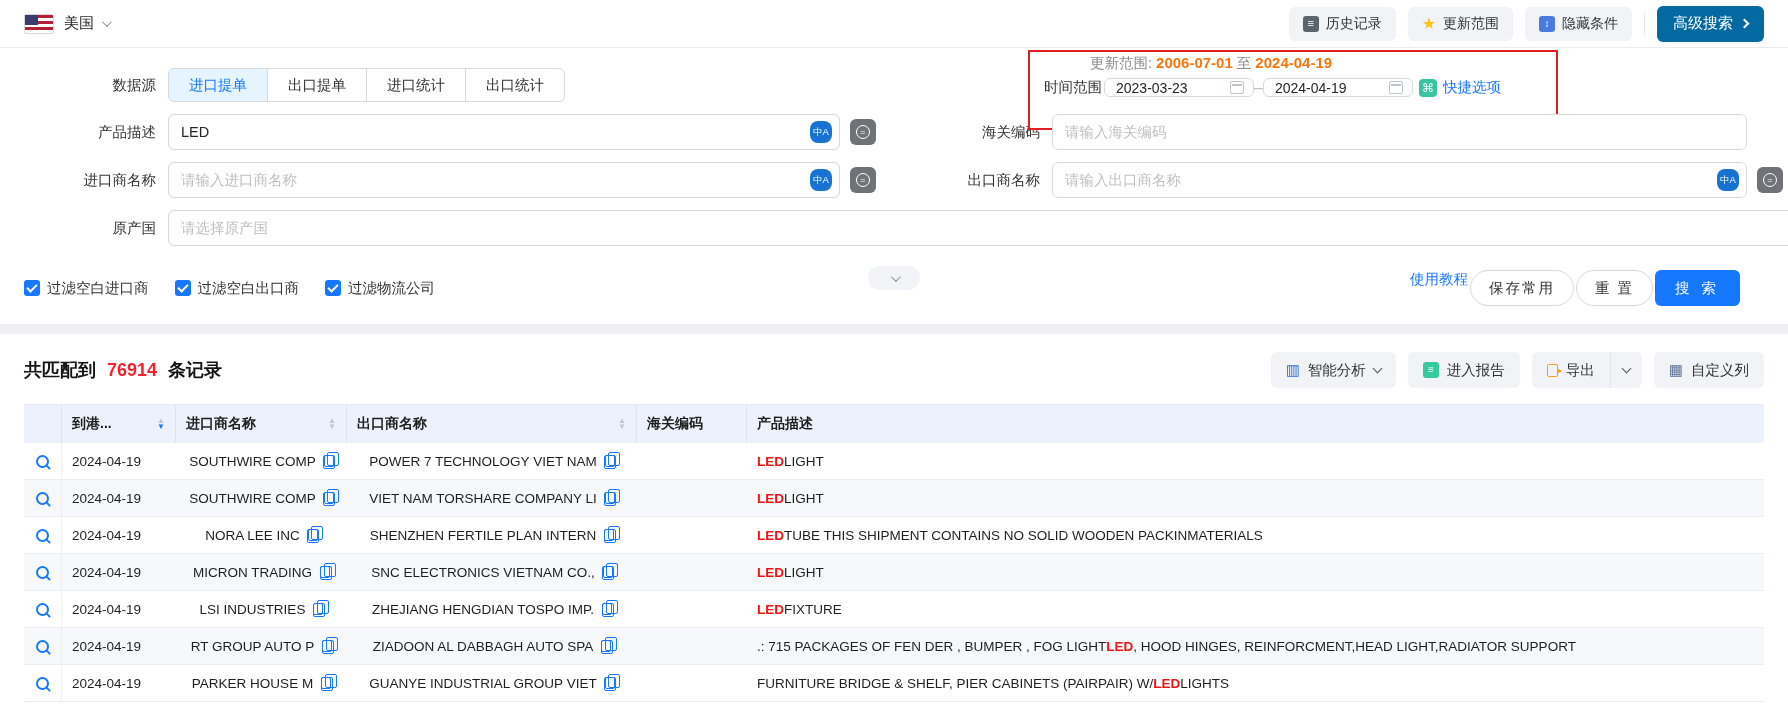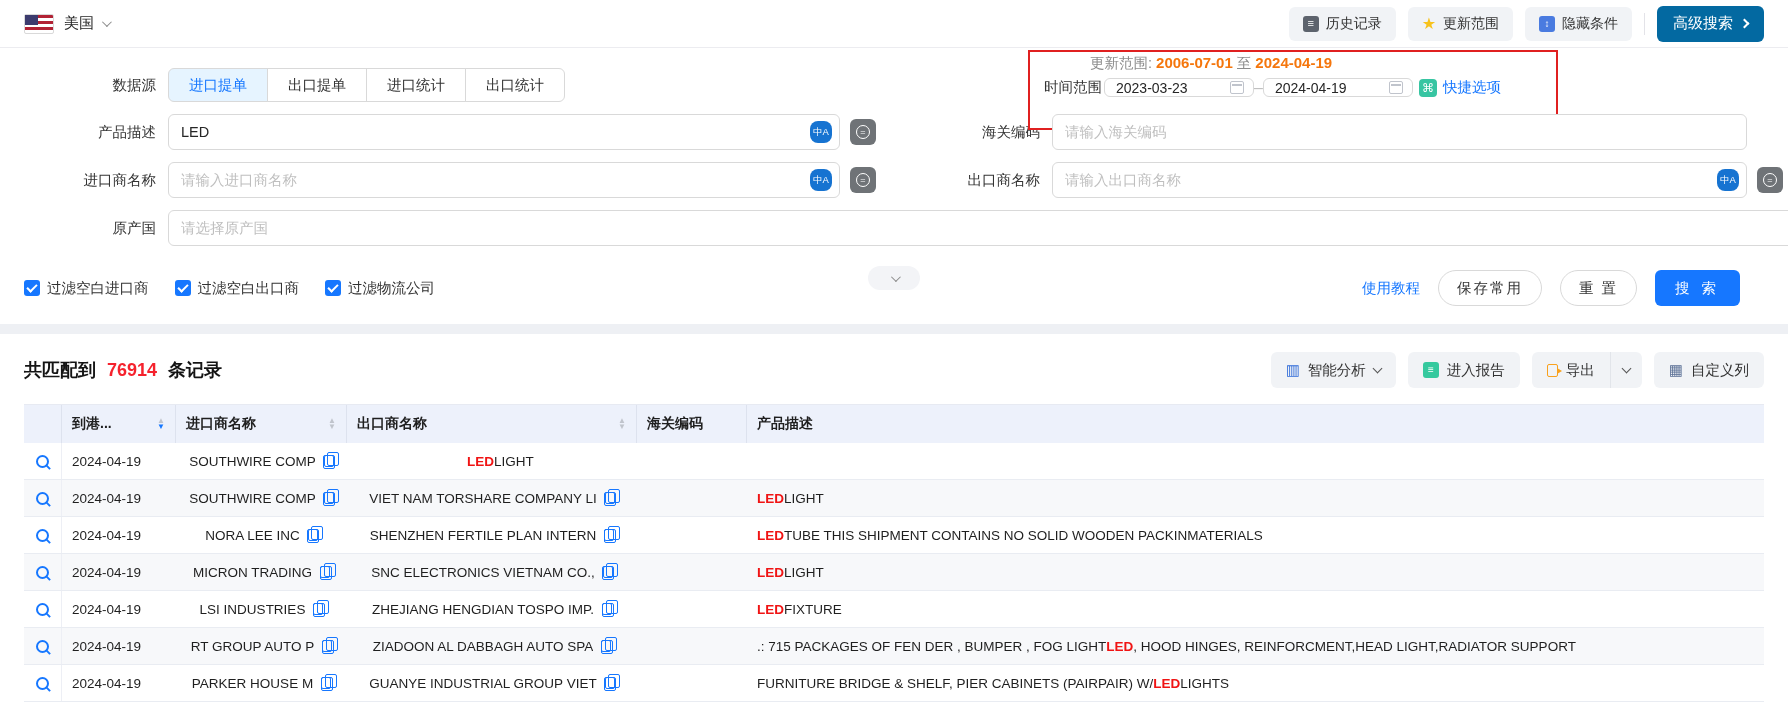--- a/index.html
+++ b/index.html
@@ -72,21 +72,21 @@
 
   
   .check-row { display:flex; align-items:center; margin:24px 0 0 24px; position:relative; padding-right:24px; }
   .cb-item { display:flex; align-items:center; gap:7px; margin-right:26px; cursor:pointer; }
   .cb { width:16px; height:16px; background:#1677ff; border-radius:3px; position:relative; flex:none; }
   .cb::after { content:''; position:absolute; left:5px; top:2px; width:4px; height:8px;
     border-right:2px solid #fff; border-bottom:2px solid #fff; transform:rotate(45deg); }
   .cb-item span.lbl { font-size:14.5px; color:#333; }
   .collapse-pill { position:absolute; left:50%; transform:translateX(-50%); top:-4px; width:52px; height:24px;
     background:#f3f4f7; border-radius:12px; display:flex; align-items:center; justify-content:center; cursor:pointer; }
-  .actions { margin-left:auto; display:flex; align-items:center; gap:18px; }
+  .actions { margin-left:auto; display:flex; align-items:flex-start; gap:2px; }
   .link { color:#1677ff; font-size:14.5px; cursor:pointer; }
   .obtn { height:36px; padding:0 18px; background:#fff; border:1px solid #d9d9d9; border-radius:18px;
     font-size:14.5px; color:#333; cursor:pointer; letter-spacing:2px; }
   .sbtn { height:36px; padding:0 20px; background:#1677ff; border:none; border-radius:6px;
     font-size:14.5px; color:#fff; cursor:pointer; letter-spacing:4px; }
 
   .band { height:10px; background:#eef0f4; }
 
   
   .results { padding:18px 24px 0; }
@@ -340,20 +340,26 @@
           <div class="td c0">
             <span class="mag"></span>
           </div>
           <div class="td c1">2024-04-19</div>
           <div class="td c2">
             <span class="name-cell">
               <span class="nm">SOUTHWIRE COMP</span>
               <span class="copy"></span>
             </span>
           </div>
+          <div class="td c3">
+            <span class="name-cell">
+              <span class="nm">POWER 7 TECHNOLOGY VIET NAM</span>
+              <span class="copy"></span>
+            </span>
+          </div>
           <div class="td c4"></div>
           <div class="td c5">
             <span class="hl">LED</span>
             <span> LIGHT</span>
           </div>
         </div>
         <div class="trow alt">
           <div class="td c0">
             <span class="mag"></span>
           </div>

